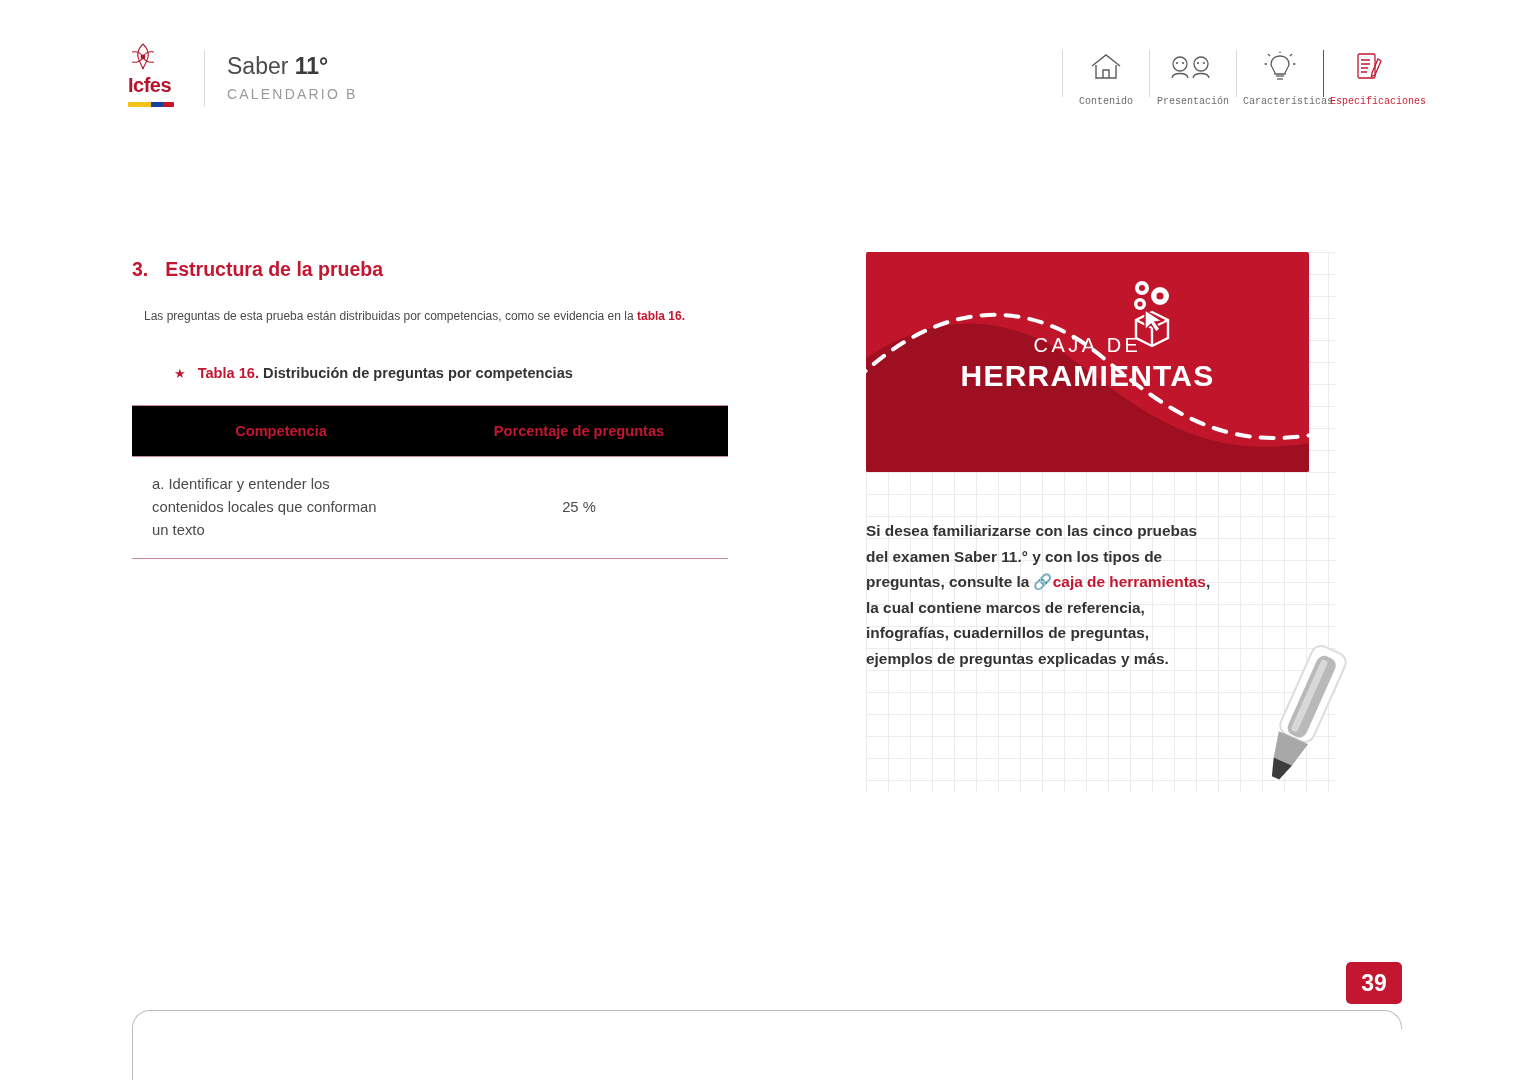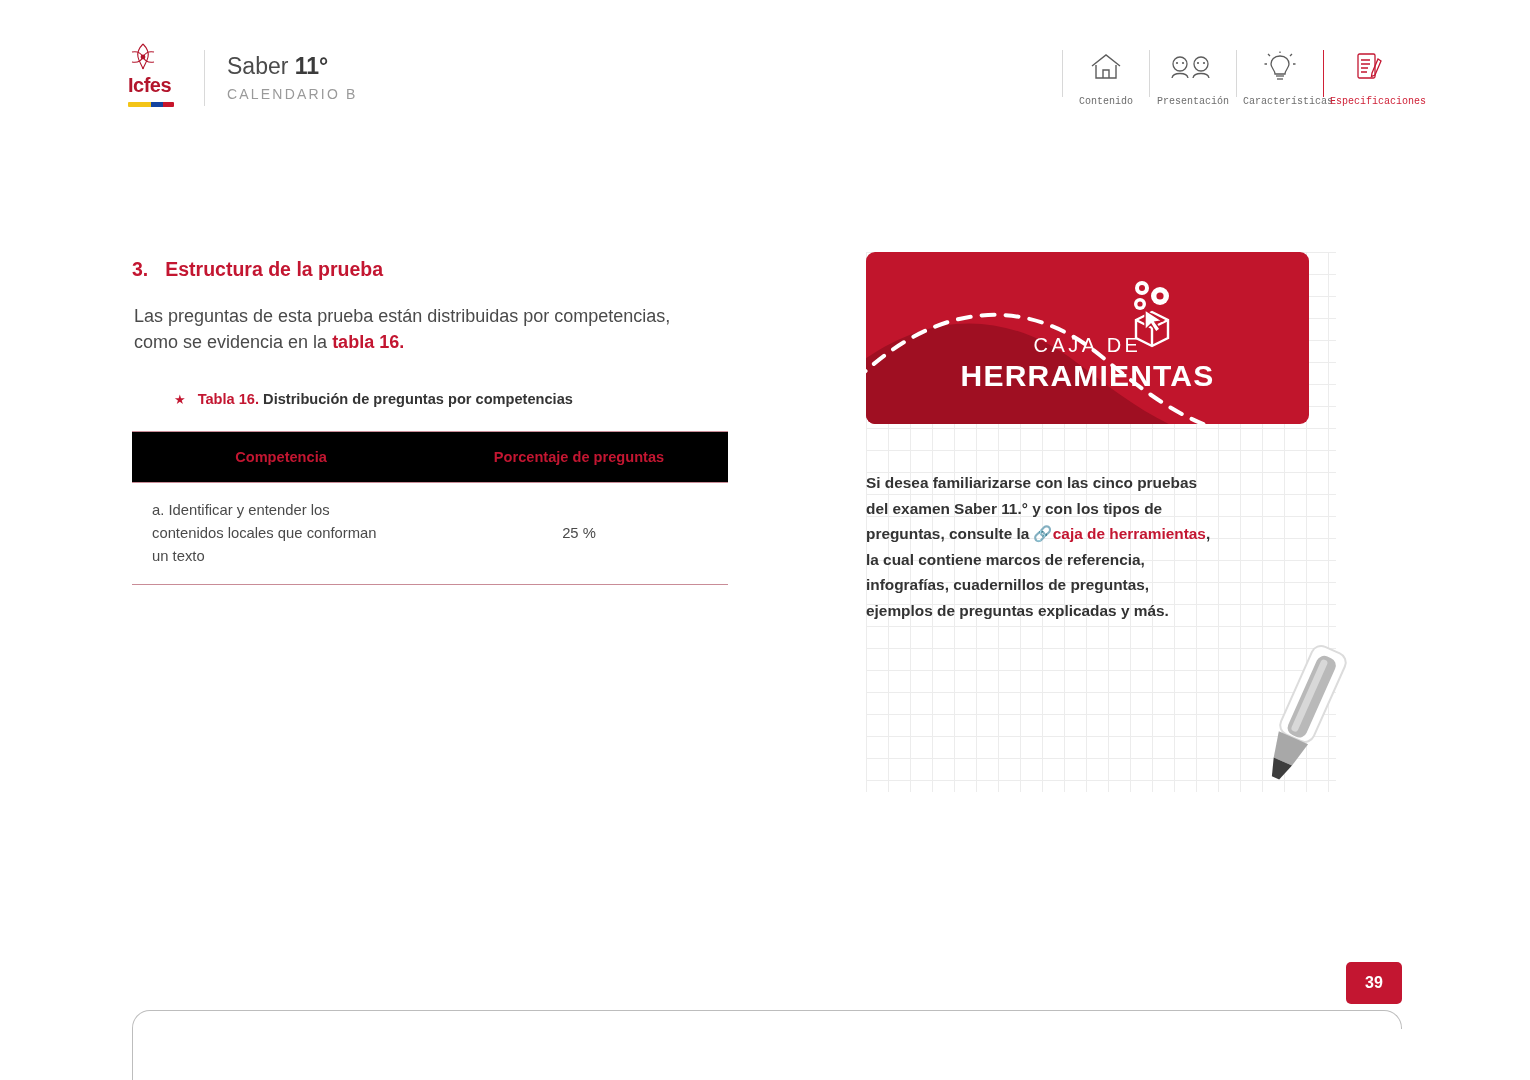--- a/index.html
+++ b/index.html
@@ -134,24 +134,24 @@
   }
   .section-title {
     font-size: 19.5px;
     color: #c31631;
     font-weight: bold;
     display: flex;
     gap: 17px;
     margin: 0 0 22px 0;
   }
   .body-text {
-    font-size: 18px;
+    font-size: 12px;
     line-height: 26px;
     color: #4a4a4a;
-    margin: 2px;
+    margin: 12px;
     width: 580px;
   }
   .body-text .link {
     color: #c31631;
     font-weight: bold;
   }
   .table-caption {
     margin-top: 36px;
     margin-left: 42px;
     display: flex;
@@ -209,24 +209,24 @@
   
   .right-col {
     position: absolute;
     left: 866px;
     top: 252px;
     width: 470px;
   }
   .toolbox-banner {
     position: relative;
     width: 443px;
-    height: 172px;
+    height: 220px;
     background: #c1152c;
     overflow: hidden;
-    border-radius: 9px;
+    border-radius: 2px;
   }
   .banner-wave {
     position: absolute;
     left: -40px;
     top: 20px;
     width: 560px;
     height: 250px;
   }
   .banner-title {
     position: absolute;
@@ -288,21 +288,21 @@
   
   .page-badge {
     position: absolute;
     right: 128px;
     bottom: 76px;
     width: 56px;
     height: 42px;
     background: #c31631;
     color: #ffffff;
     border-radius: 5px;
-    font-size: 16px;
+    font-size: 23px;
     font-weight: bold;
     display: flex;
     align-items: center;
     justify-content: center;
   }
   .footer-rule {
     position: absolute;
     left: 132px;
     bottom: 0;
     width: 1270px;

